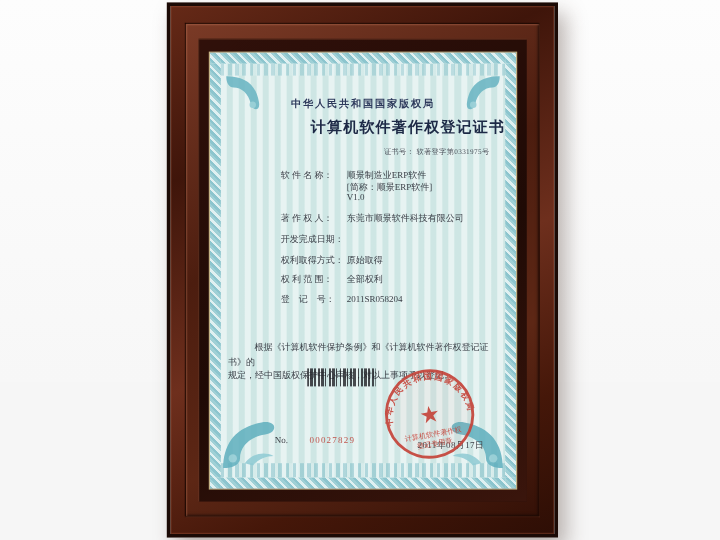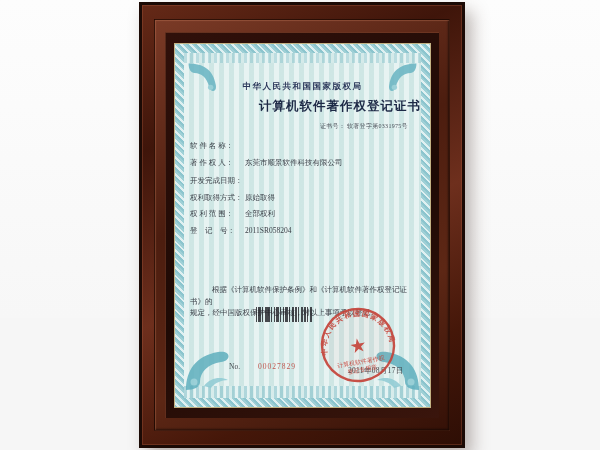--- a/index.html
+++ b/index.html
@@ -30,21 +30,21 @@
     background:repeating-linear-gradient(90deg,rgba(118,185,196,.7) 0 3px,rgba(226,243,244,.6) 3px 6px);}
   .lace.top{top:0;} .lace.bottom{bottom:0;height:12px;opacity:.7;}
   .flourish{position:absolute;opacity:.85;}
   
   .issuer{position:absolute;left:0;right:0;top:28px;text-align:center;
     font-size:8.5px;font-weight:bold;letter-spacing:1.5px;color:#2d3a5c;}
   .title{position:absolute;left:0;right:0;top:45px;text-align:right;
     font-size:12.5px;font-weight:bold;letter-spacing:1px;color:#1d2946;}
   .certno{position:absolute;left:136px;top:69px;font-size:6px;color:#4a4f58;letter-spacing:.3px;}
   .fields{position:absolute;left:6px;top:88px;width:224px;font-size:7.5px;color:#3c4149;}
-  .frow{display:flex;margin-bottom:7px;line-height:9.5px;}
+  .frow{display:flex;margin-bottom:7px;line-height:9.5px;margin-left:44px;}
   .frow .lab{width:55px;flex:none;}
   .frow .val{flex:1;}
   .frow.gap{margin-top:9px;flex-direction:column;}
   .statement{position:absolute;left:6px;top:231px;width:228px;
     font-size:7.5px;line-height:11.5px;color:#3c4149;}
   .statement .l1{text-indent:22px;}
   .barcode{position:absolute;left:72px;top:254px;width:57px;height:15px;opacity:.82;
     background:repeating-linear-gradient(90deg,#23242a 0 1.5px,transparent 1.5px 2.5px,#23242a 2.5px 5px,transparent 5px 6px,#23242a 6px 7px,transparent 7px 9px);
     filter:blur(.3px);}
   .serial{position:absolute;left:45px;top:309px;font-size:7.5px;color:#43464c;}
@@ -90,20 +90,25 @@
             <div class="title">计算机软件著作权登记证书</div>
 
             <div class="certno">
               <span>证书号：</span>
               <span>软著登字第0331975号</span>
             </div>
 
             <div class="fields">
               <div class="frow">
                 <div class="lab">软 件 名 称：</div>
+                <div class="val">
+                  <div>顺景制造业ERP软件</div>
+                  <div>[简称：顺景ERP软件]</div>
+                  <div>V1.0</div>
+                </div>
               </div>
               <div class="frow">
                 <div class="lab">著 作 权 人：</div>
                 <div class="val">东莞市顺景软件科技有限公司</div>
               </div>
               <div class="frow gap">
                 <div class="lab">开发完成日期：</div>
               </div>
               <div class="frow">
                 <div class="lab">权利取得方式：</div>

